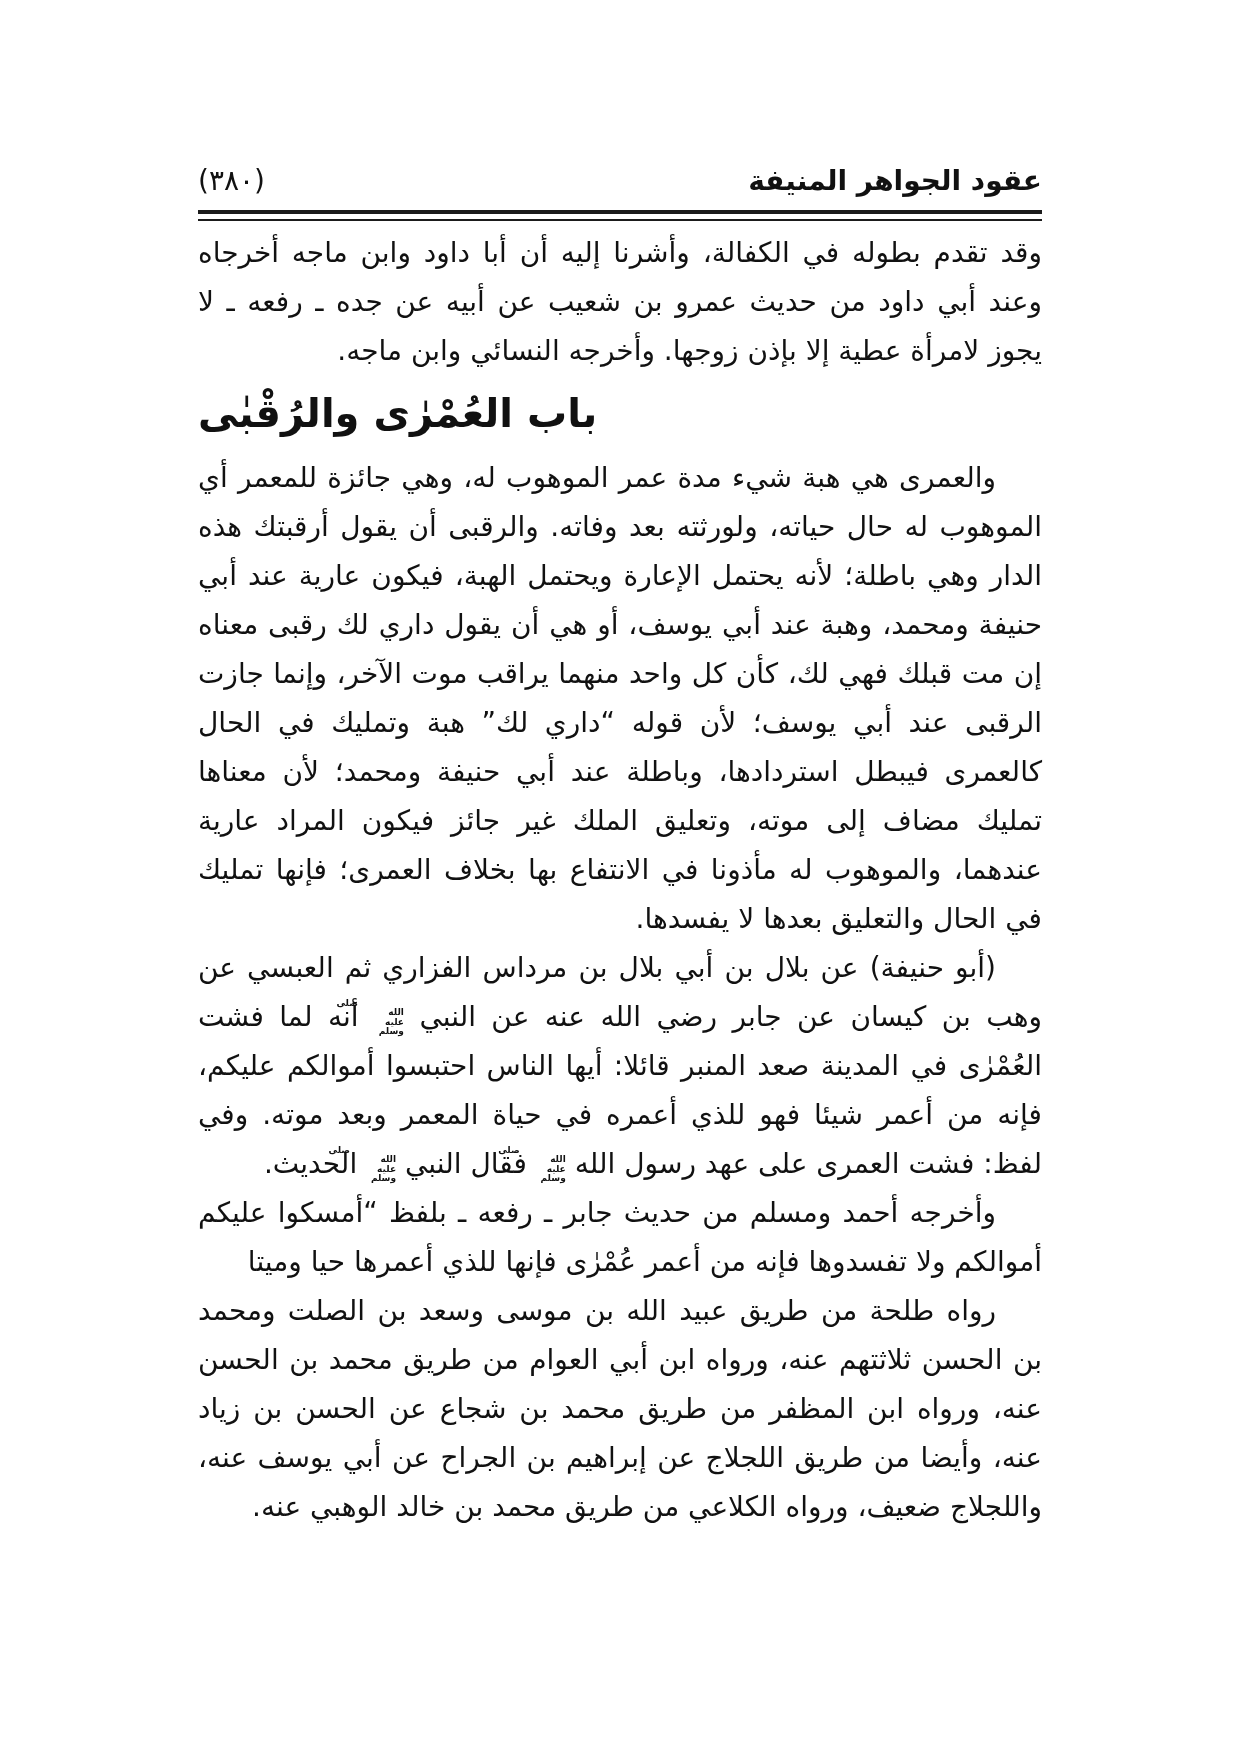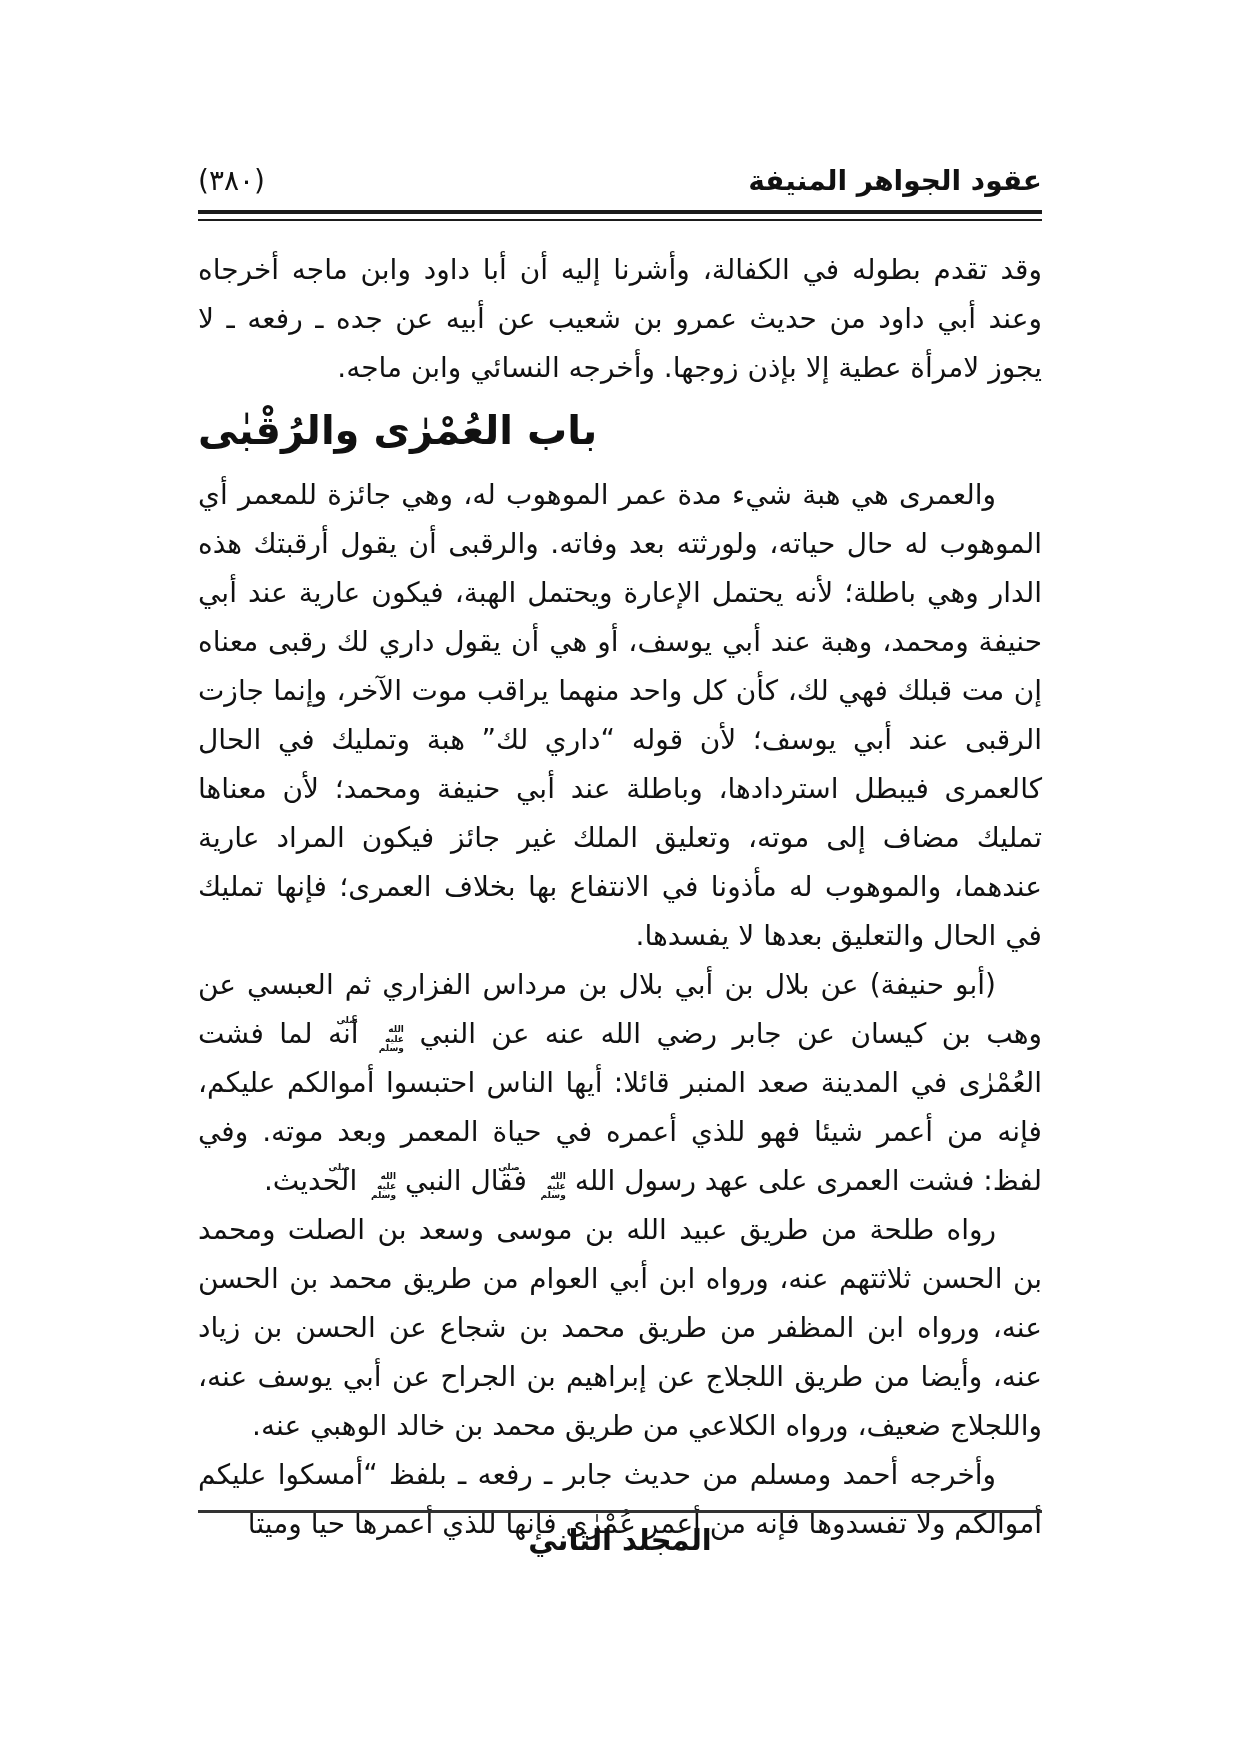--- a/index.html
+++ b/index.html
@@ -36,21 +36,21 @@
     font-weight: normal;
     direction: ltr;
   }
   .double-rule {
     margin-top: 13px;
     height: 5px;
     border-top: 4px solid #1b1b1b;
     border-bottom: 2px solid #1b1b1b;
   }
   .body-text {
-    margin-top: 24px;
+    margin-top: 7px;
     font-size: 28px;
     line-height: 49px;
   }
   .body-text p {
     margin: 0;
     text-align: justify;
   }
   .body-text p.indented {
     text-indent: 46px;
   }
@@ -99,23 +99,19 @@
       <span class="page-number">(٣٨٠)</span>
     </div>
 
     <div class="double-rule"></div>
 
     <div class="body-text" id="body-sections">
         <p class=""><span>وقد تقدم بطوله في الكفالة، وأشرنا إليه أن أبا داود وابن ماجه أخرجاه وعند أبي داود من حديث عمرو بن شعيب عن أبيه عن جده ـ رفعه ـ لا يجوز لامرأة عطية إلا بإذن زوجها. وأخرجه النسائي وابن ماجه.</span></p>
         <h1 class="chapter-heading">باب العُمْرٰى والرُقْبٰى</h1>
         <p class="indented"><span>والعمرى هي هبة شيء مدة عمر الموهوب له، وهي جائزة للمعمر أي الموهوب له حال حياته، ولورثته بعد وفاته. والرقبى أن يقول أرقبتك هذه الدار وهي باطلة؛ لأنه يحتمل الإعارة ويحتمل الهبة، فيكون عارية عند أبي حنيفة ومحمد، وهبة عند أبي يوسف، أو هي أن يقول داري لك رقبى معناه إن مت قبلك فهي لك، كأن كل واحد منهما يراقب موت الآخر، وإنما جازت الرقبى عند أبي يوسف؛ لأن قوله “داري لك” هبة وتمليك في الحال كالعمرى فيبطل استردادها، وباطلة عند أبي حنيفة ومحمد؛ لأن معناها تمليك مضاف إلى موته، وتعليق الملك غير جائز فيكون المراد عارية عندهما، والموهوب له مأذونا في الانتفاع بها بخلاف العمرى؛ فإنها تمليك في الحال والتعليق بعدها لا يفسدها.</span></p>
         <p class="indented"><span>(أبو حنيفة) عن بلال بن أبي بلال بن مرداس الفزاري ثم العبسي عن وهب بن كيسان عن جابر رضي الله عنه عن النبي </span><span class="saw-symbol">صلى الله عليه وسلم</span><span> أنه لما فشت العُمْرٰى في المدينة صعد المنبر قائلا: أيها الناس احتبسوا أموالكم عليكم، فإنه من أعمر شيئا فهو للذي أعمره في حياة المعمر وبعد موته. وفي لفظ: فشت العمرى على عهد رسول الله </span><span class="saw-symbol">صلى الله عليه وسلم</span><span> فقال النبي </span><span class="saw-symbol">صلى الله عليه وسلم</span><span> الحديث.</span></p>
+        <p class="indented"><span>وأخرجه أحمد ومسلم من حديث جابر ـ رفعه ـ بلفظ “أمسكوا عليكم أموالكم ولا تفسدوها فإنه من أعمر عُمْرٰى فإنها للذي أعمرها حيا وميتا</span></p>
         <p class="indented"><span>رواه طلحة من طريق عبيد الله بن موسى وسعد بن الصلت ومحمد بن الحسن ثلاثتهم عنه، ورواه ابن أبي العوام من طريق محمد بن الحسن عنه، ورواه ابن المظفر من طريق محمد بن شجاع عن الحسن بن زياد عنه، وأيضا من طريق اللجلاج عن إبراهيم بن الجراح عن أبي يوسف عنه، واللجلاج ضعيف، ورواه الكلاعي من طريق محمد بن خالد الوهبي عنه.</span></p>
-        <p class="indented"><span>وأخرجه أحمد ومسلم من حديث جابر ـ رفعه ـ بلفظ “أمسكوا عليكم أموالكم ولا تفسدوها فإنه من أعمر عُمْرٰى فإنها للذي أعمرها حيا وميتا</span></p>
       </div>
 
   </div>
 
-  <div class="footer">
-    <div class="footer-rule"></div>
-    <div class="volume-label">المجلد الثاني</div>
-  </div>
 </div>
 
 </body></html>

